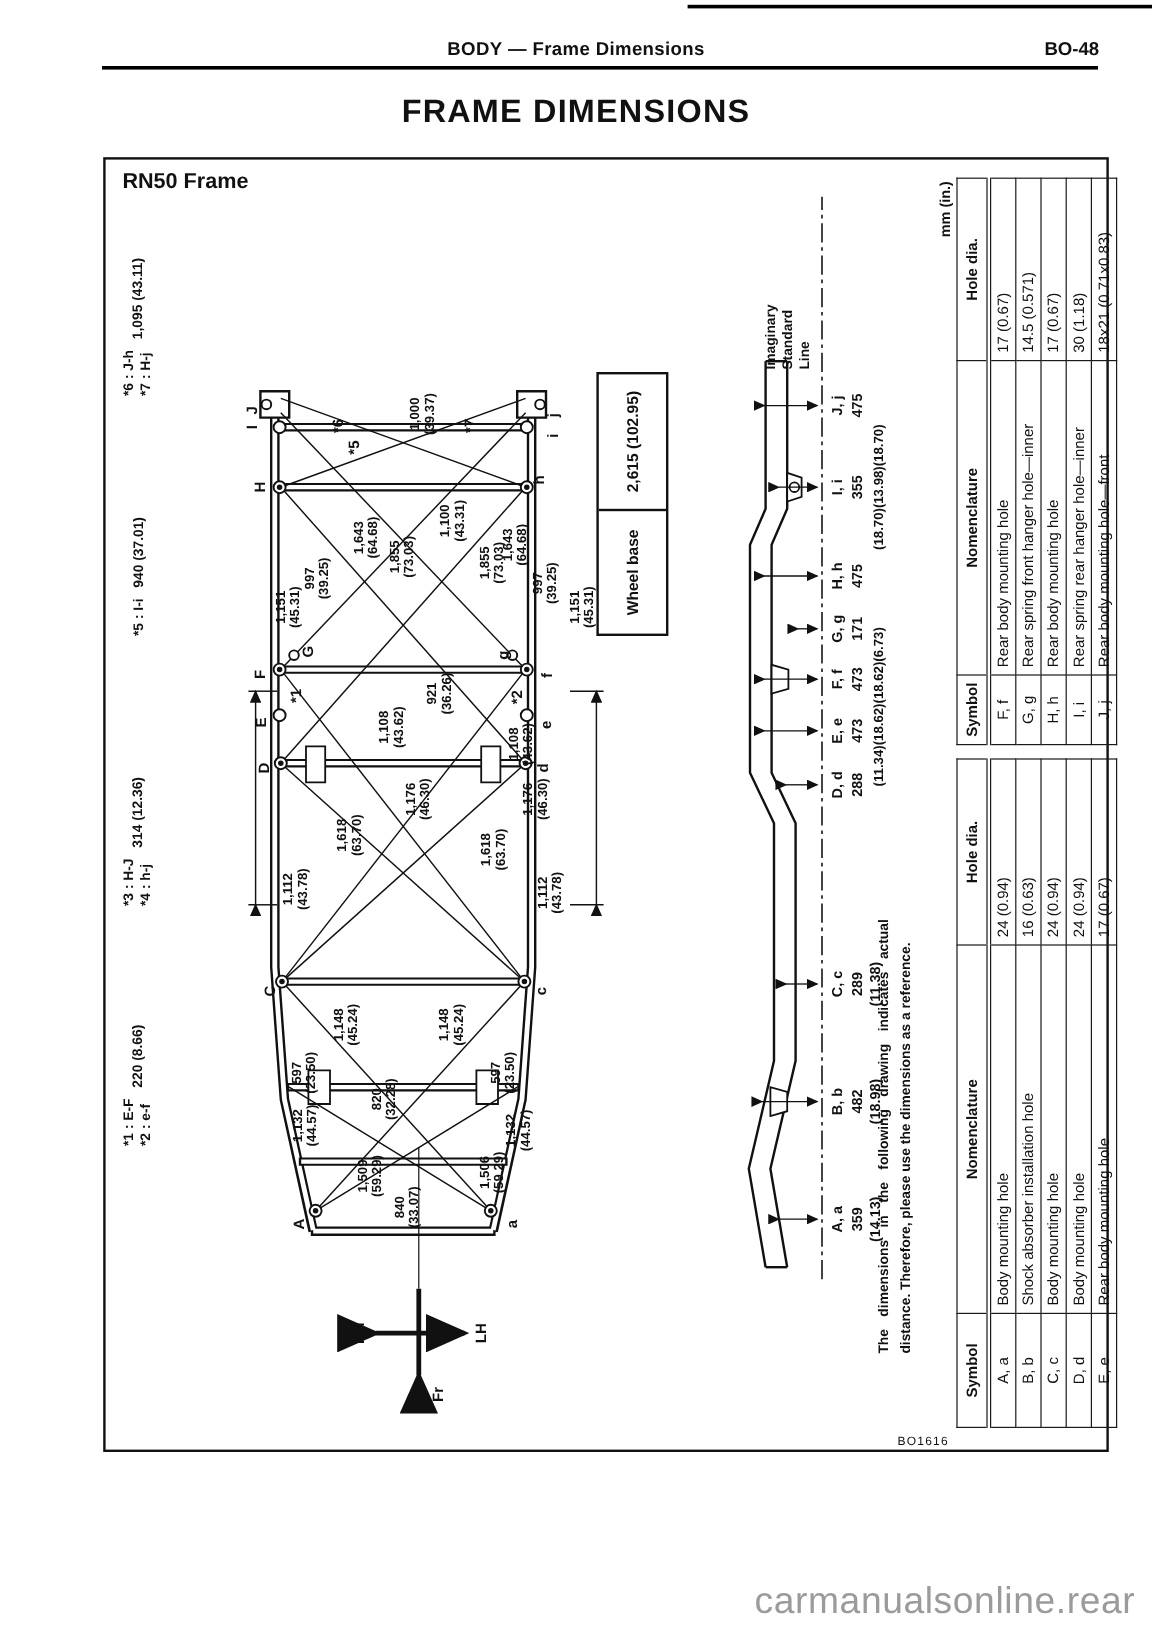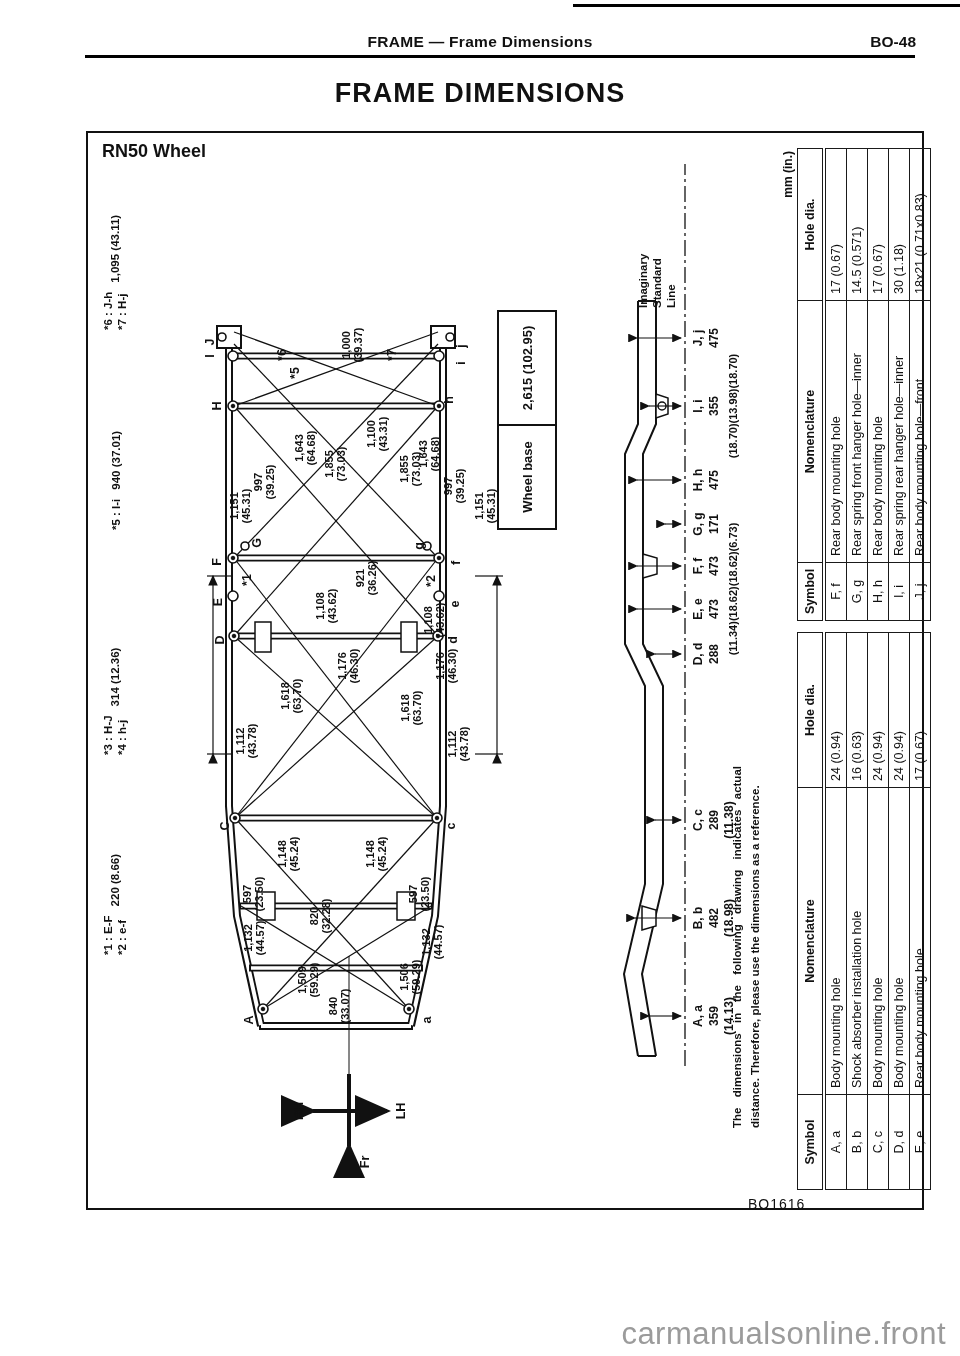--- a/index.html
+++ b/index.html
@@ -11,21 +11,21 @@
        font-size:15.5px;font-weight:bold;letter-spacing:.3px;}
   .hdr .lite{font-weight:600;}
   .pagecode{position:absolute;top:33px;right:44px;font-size:15.5px;font-weight:bold;}
   .hrule{position:absolute;top:55px;left:85px;width:830px;height:3px;background:#000;}
   .title{position:absolute;top:78px;left:0;width:100%;text-align:center;
          font-size:27px;font-weight:bold;letter-spacing:1px;}
   
   .figbox{position:absolute;left:86px;top:131px;width:838px;height:1079px;
           border:2.5px solid #111;box-sizing:border-box;}
   .series{position:absolute;left:14px;top:8px;font-size:18px;font-weight:bold;}
-  .figcode{position:absolute;left:660px;top:1063px;font-size:14px;letter-spacing:1px;}
+  .figcode{position:absolute;left:660px;top:1063px;font-size:10px;letter-spacing:1px;}
   
   .rotwrap{position:absolute;left:1px;top:1px;width:832px;height:1072px;}
   .canvas{position:absolute;left:0;top:0;width:1060px;height:830px;
           transform:translateY(1072px) rotate(-90deg);transform-origin:0 0;}
   
   .dim{position:absolute;transform:translate(-50%,-50%);text-align:center;
        font-size:11px;font-weight:bold;line-height:1.05;white-space:pre-line;}
   .letter{position:absolute;transform:translate(-50%,-50%);
           font-size:12.5px;font-weight:bold;}
   .foot{position:absolute;display:flex;align-items:center;gap:9px;}
@@ -56,27 +56,27 @@
   
   .wm{position:absolute;right:14px;bottom:4px;font-size:31px;color:#9b9b9b;
       font-weight:400;letter-spacing:.5px;}
   svg{position:absolute;left:0;top:0;}
   svg line,svg path,svg polyline,svg circle,svg rect{vector-effect:non-scaling-stroke;}
 </style>
 </head>
 <body>
 
 <div class="topline"></div>
-<div class="hdr"><b>FRAME</b>&nbsp;<span class="lite">—</span>&nbsp;<span class="lite">Frame Dimensions</span></div>
+<div class="hdr"><b>BODY</b>&nbsp;<span class="lite">—</span>&nbsp;<span class="lite">Frame Dimensions</span></div>
 <div class="pagecode">BO-48</div>
 <div class="hrule"></div>
 <div class="title">FRAME DIMENSIONS</div>
 
 <div class="figbox">
-  <div class="series">RN50 Wheel</div>
+  <div class="series">RN50 Frame</div>
   <div class="figcode">BO1616</div>
 
   <div class="rotwrap">
     <div class="canvas">
 
       <svg width="1060" height="830" viewBox="0 0 1060 830">
         <defs>
           <marker id="ah" markerWidth="9" markerHeight="8" refX="8" refY="4" orient="auto">
             <path d="M0,0 L9,4 L0,8 z" fill="#111"></path>
           </marker>
@@ -459,13 +459,13 @@
               <td>Rear body mounting hole—front</td>
               <td>18x21 (0.71x0.83)</td>
             </tr>
       </tbody>
         </table>
 
     </div>
   </div>
 </div>
 
-<div class="wm">carmanualsonline.front</div>
+<div class="wm">carmanualsonline.rear</div>
 
 </body></html>

